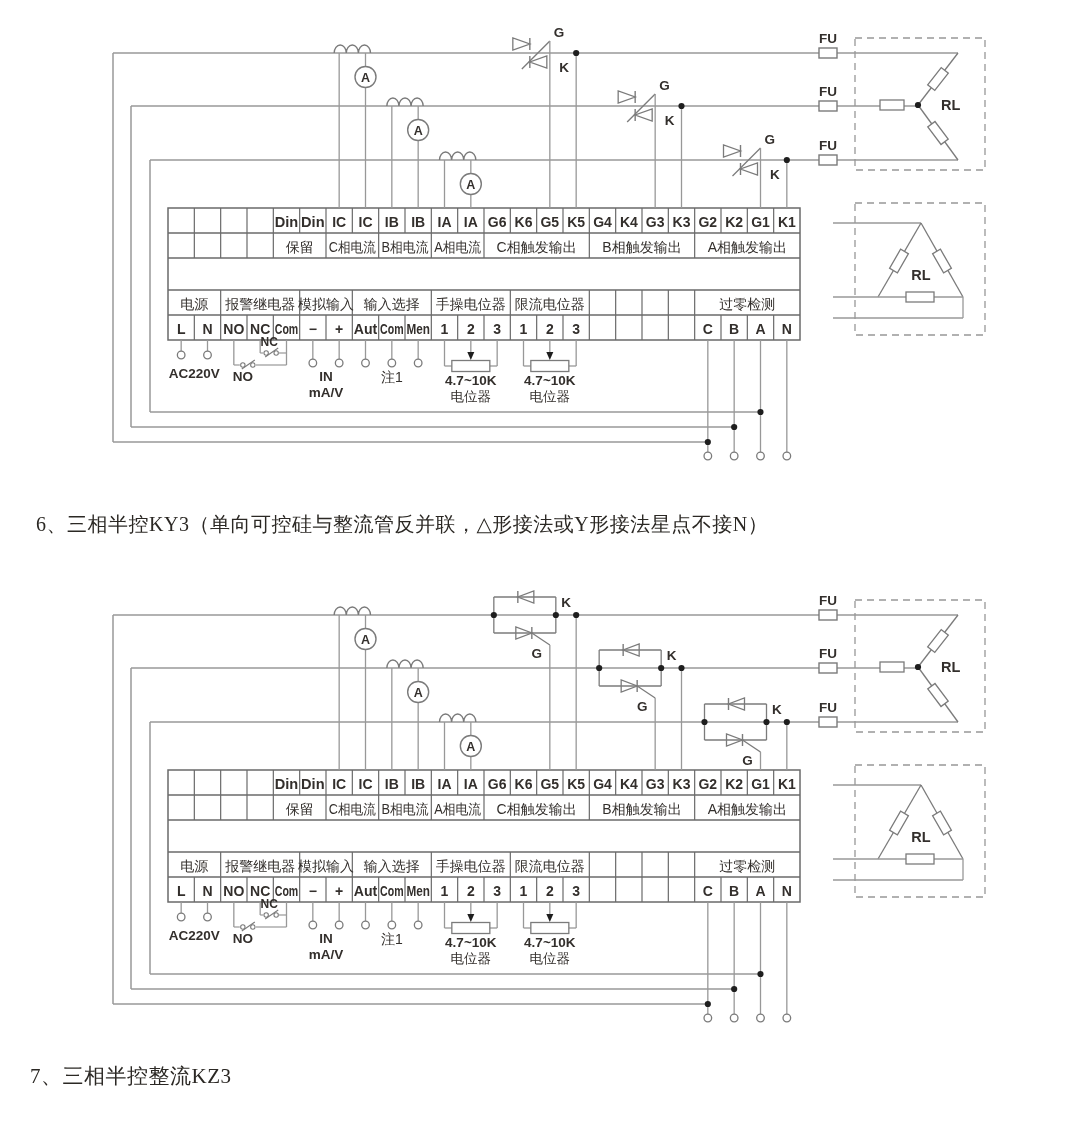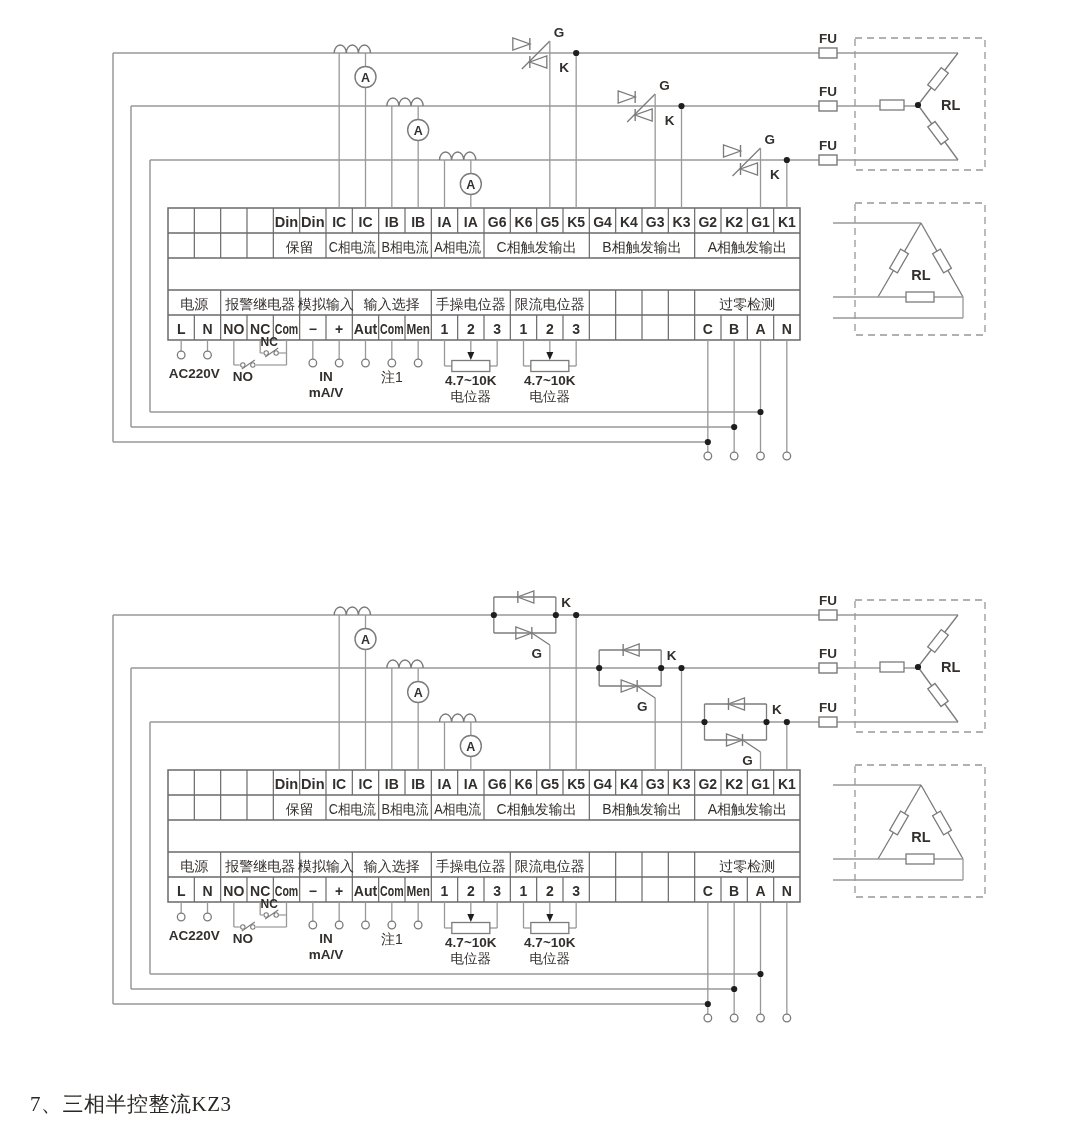--- a/index.html
+++ b/index.html
@@ -2,21 +2,21 @@
 <html><head>
 <meta charset="utf-8">
 <style>
   html,body{margin:0;padding:0;background:#fff;}
   .page{position:relative;width:1080px;height:1121px;background:#ffffff;overflow:hidden;
         font-family:"Liberation Sans","DejaVu Sans",sans-serif;}
   svg{position:absolute;left:0;top:0;}
   .caption{position:absolute;color:#2b2824;font-family:"Liberation Serif","DejaVu Serif",serif;
            white-space:nowrap;letter-spacing:0.5px;}
   #cap1{left:36px;top:511px;font-size:20px;}
-  #cap2{left:30px;top:1090px;font-size:21px;}
+  #cap2{left:30px;top:1062px;font-size:21px;}
 </style>
 </head>
 <body>
 
 <div class="page">
   <svg id="schematic" width="1080" height="1121" viewBox="0 0 1080 1121">
       <g>
         <g>
           <rect x="168" y="208" width="632" height="132" fill="none" stroke="#6a6a6a" stroke-width="1.5"></rect>
           <line x1="168" y1="233" x2="800" y2="233" stroke="#6a6a6a" stroke-width="1.3"></line>
@@ -592,14 +592,15 @@
         <line x1="523.5" y1="928" x2="530.8333333333333" y2="928" stroke="#989898" stroke-width="1.3"></line>
         <line x1="576.1666666666666" y1="902" x2="576.1666666666666" y2="928" stroke="#989898" stroke-width="1.3"></line>
         <line x1="576.1666666666666" y1="928" x2="568.8333333333333" y2="928" stroke="#989898" stroke-width="1.3"></line>
         <rect x="530.8333333333333" y="922.5" width="38" height="11" fill="#fff" stroke="#7b7b7b" stroke-width="1.3"></rect>
         <line x1="549.8333333333333" y1="902" x2="549.8333333333333" y2="914" stroke="#989898" stroke-width="1.3"></line>
         <polygon points="546.3333333333333,914 553.3333333333333,914 549.8333333333333,922" fill="#1e1e1e" stroke="none" stroke-width="1.3"></polygon>
         <text x="549.8333333333333" y="947" font-size="13.5" text-anchor="middle" fill="#332f2c" font-weight="600" font-family="&quot;Liberation Sans&quot;,&quot;DejaVu Sans&quot;,sans-serif">4.7~10K</text>
         <text x="549.8333333333333" y="963" font-size="13.5" text-anchor="middle" fill="#332f2c" font-weight="500" font-family="&quot;Liberation Sans&quot;,&quot;DejaVu Sans&quot;,sans-serif">电位器</text>
       </g>
     </svg>
+  <div class="caption" id="cap1">6、三相半控KY3（单向可控硅与整流管反并联，△形接法或Y形接法星点不接N）</div>
   <div class="caption" id="cap2">7、三相半控整流KZ3</div>
 </div>
 
 </body></html>

